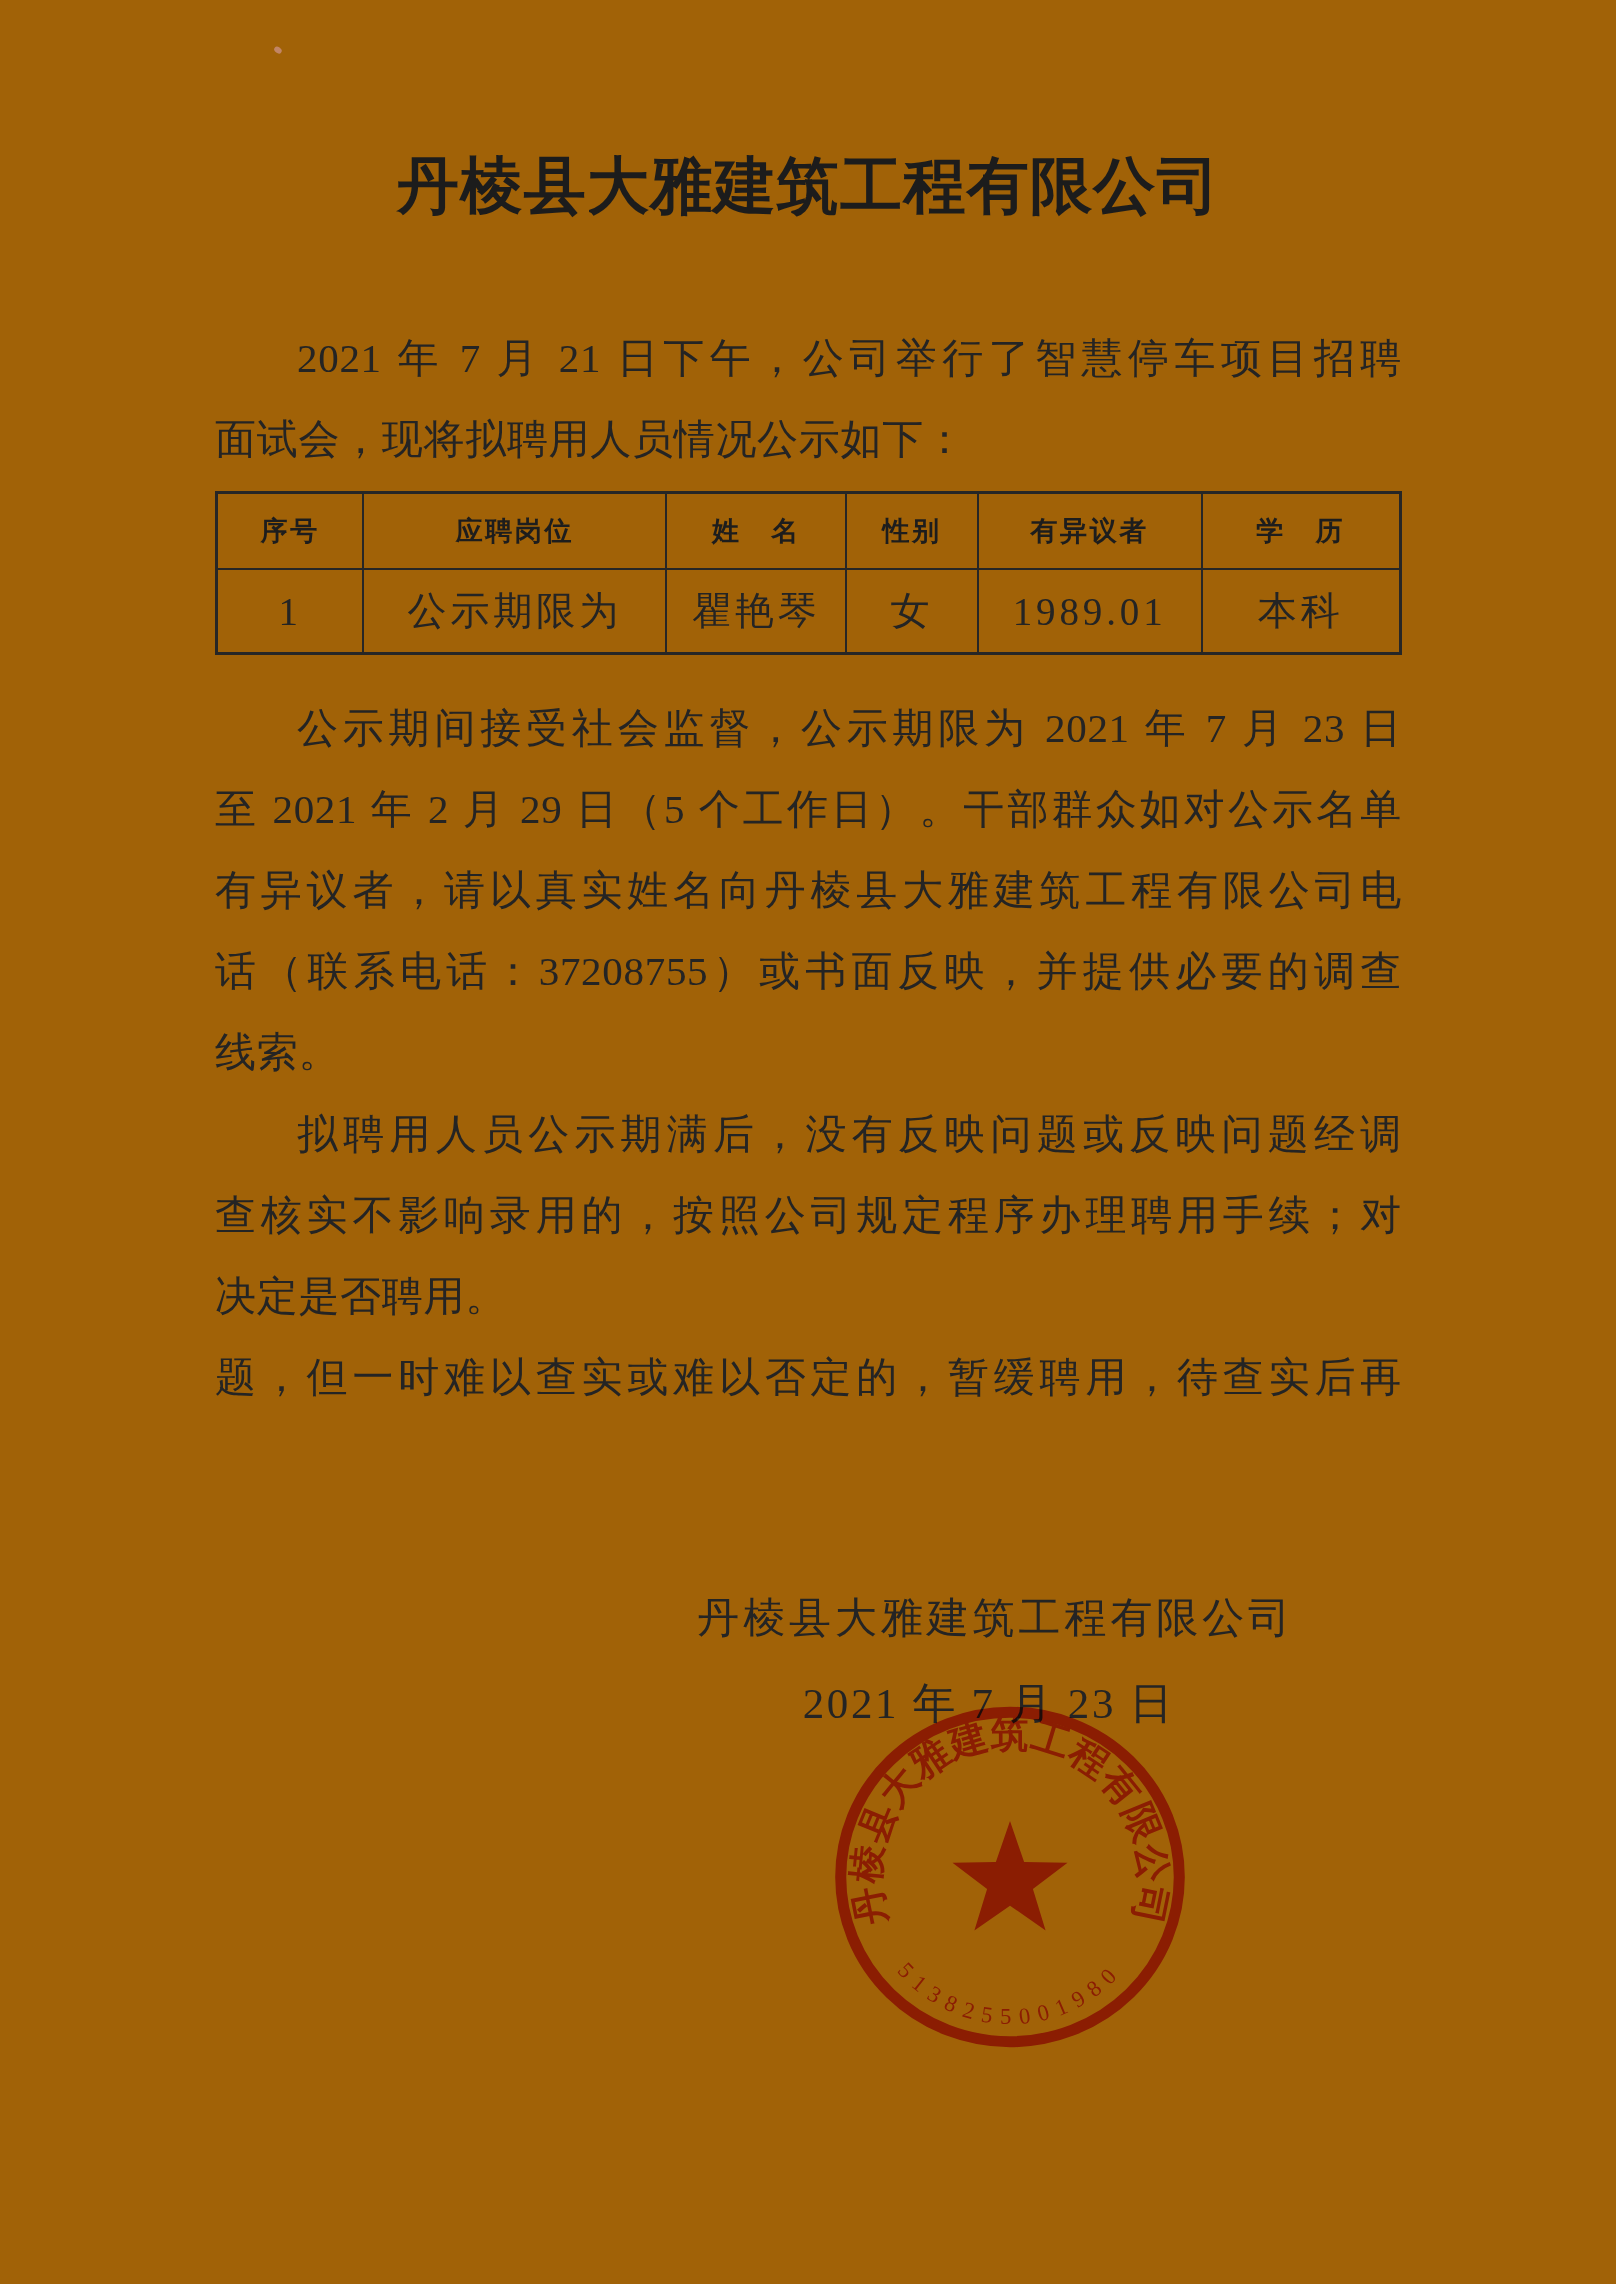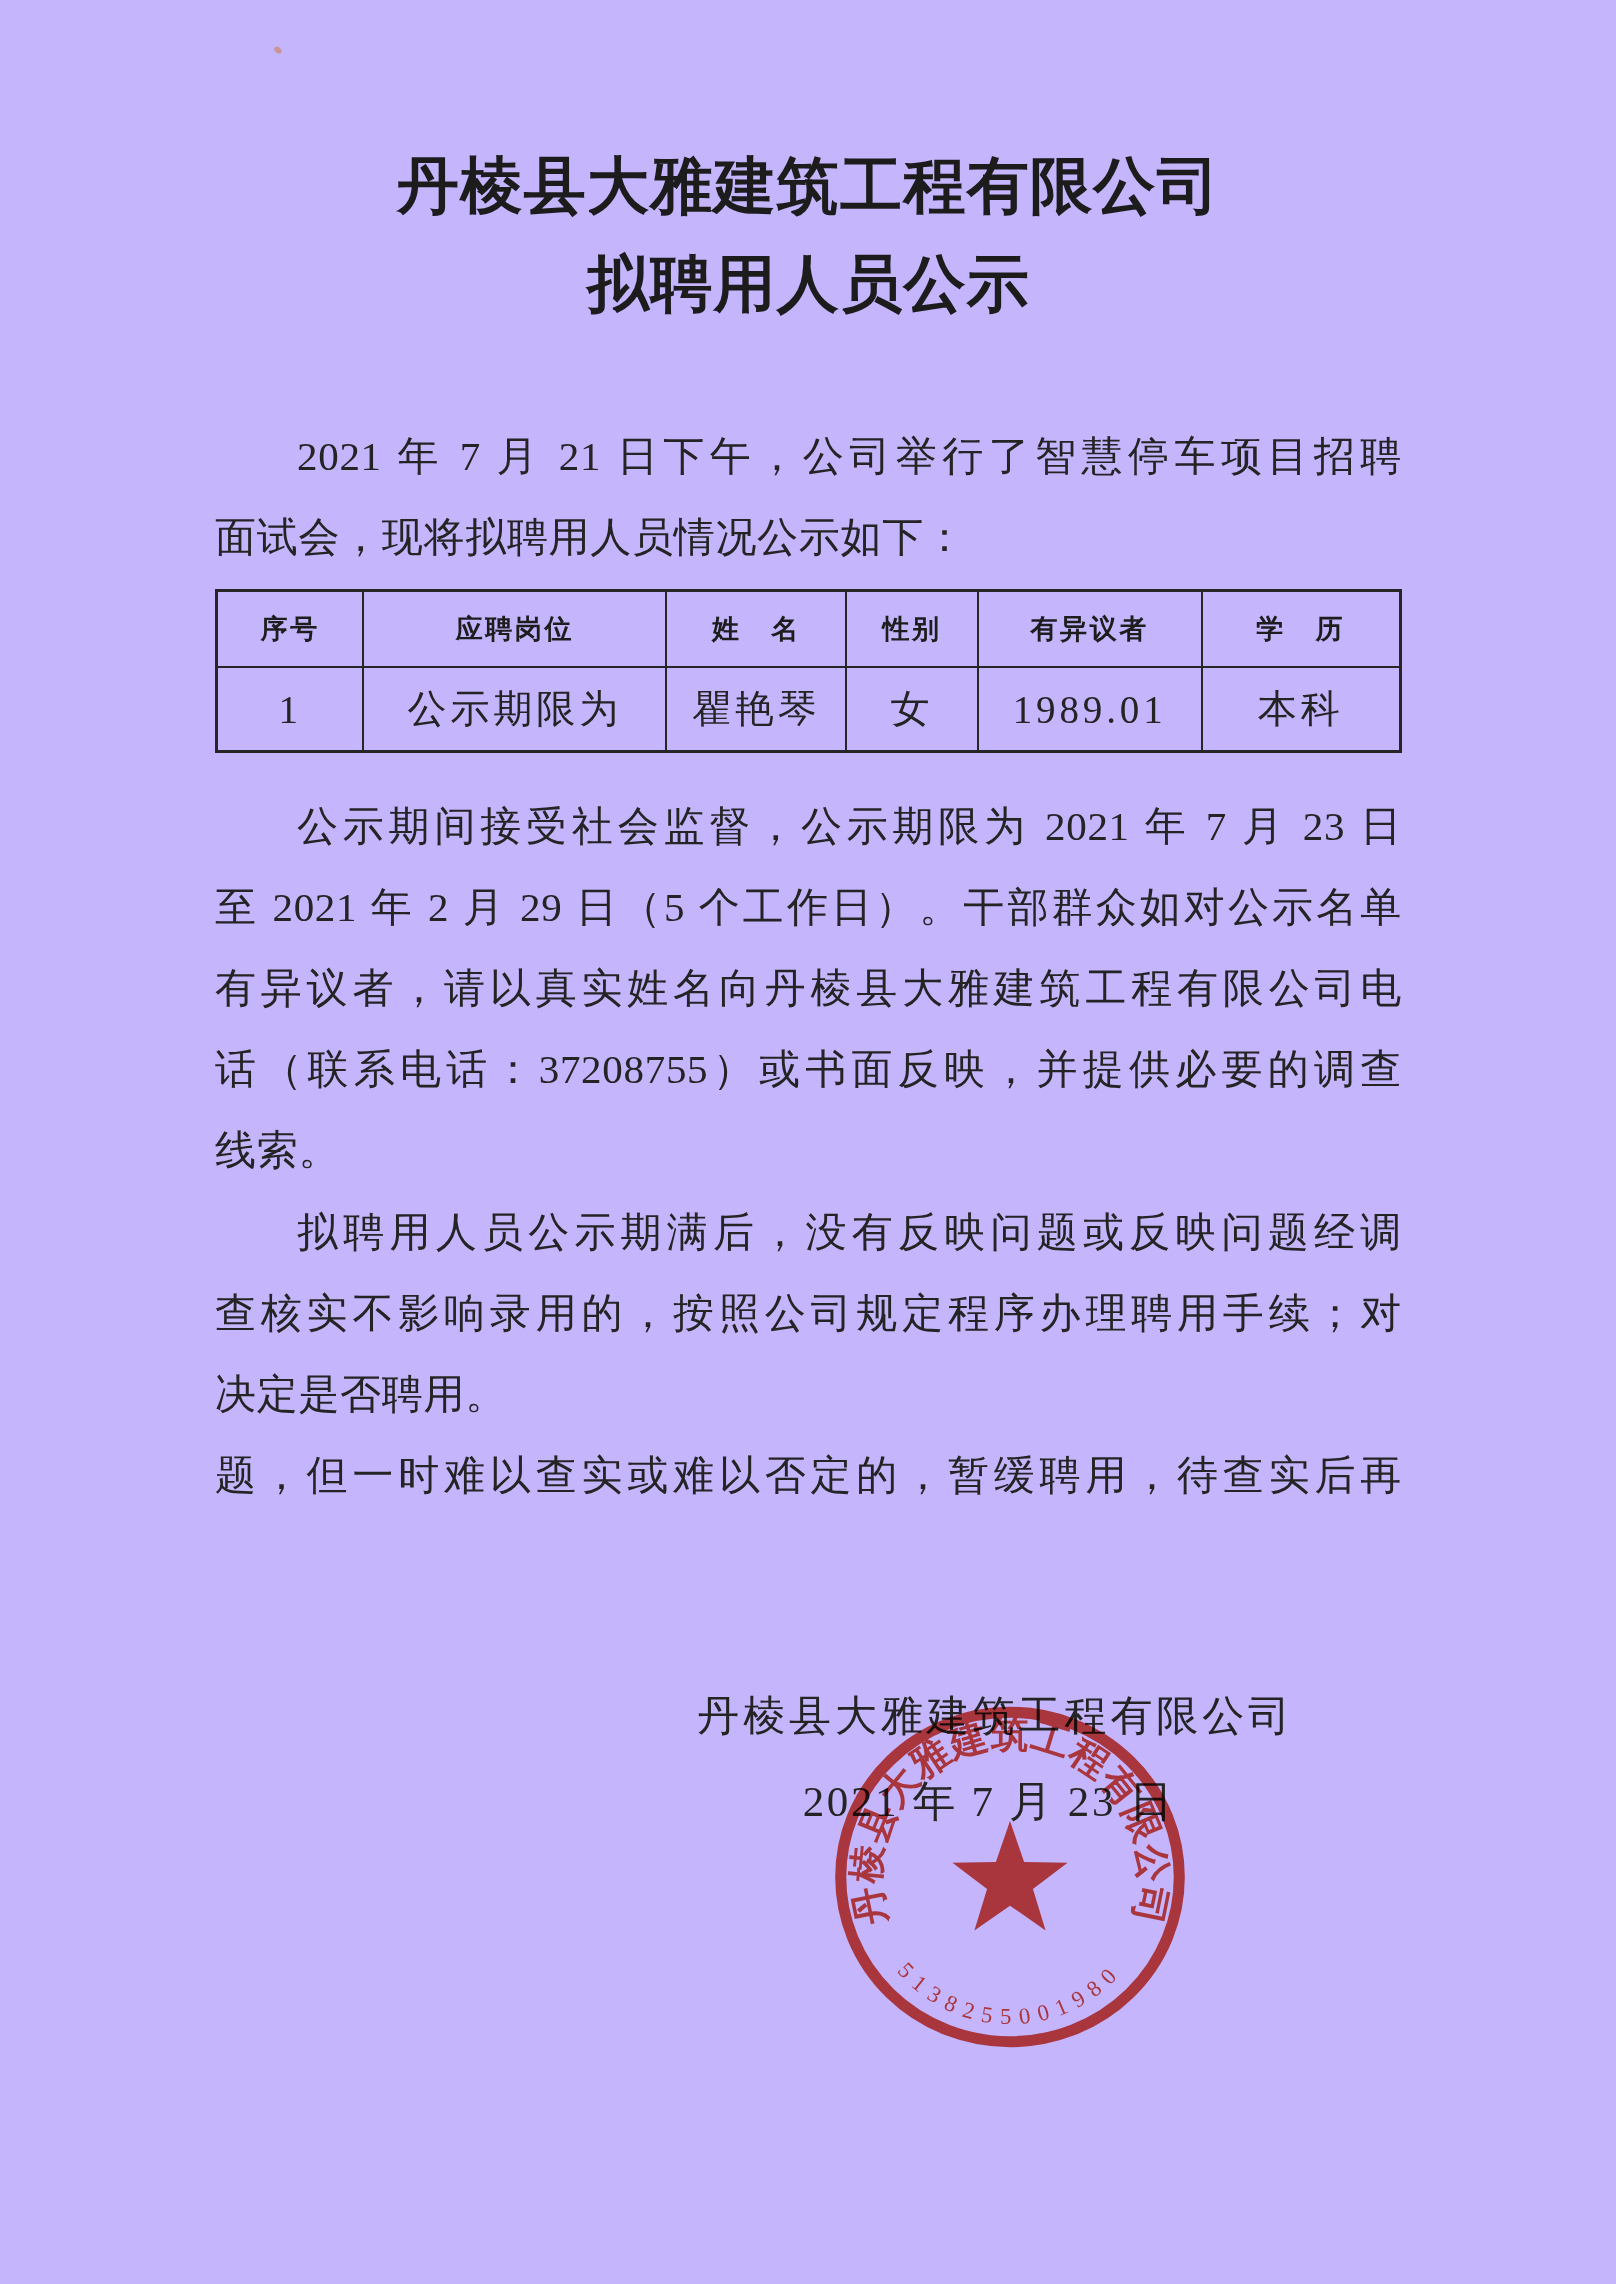--- a/index.html
+++ b/index.html
@@ -1,21 +1,21 @@
 <!DOCTYPE html>
 <html style="font-size:10.4px"><head>
 <meta charset="utf-8">
 <style>
   html, body { margin: 0; padding: 0; background: #7a7a7a; }
   .page {
     position: relative;
     width: 1617px;
     height: 2284px;
     margin: 0 auto;
-    background: #c4b5fd;
+    background: #a16207;
     color: #212121;
     font-family: "Liberation Serif", "DejaVu Serif", serif;
     overflow: hidden;
   }
   .content { padding: 137px 215px 0 215px; }
 
   
   .title-block { text-align: center; }
   .title-line {
     font-family: "Liberation Sans", "DejaVu Sans", sans-serif;
@@ -133,21 +133,20 @@
 </head>
 <body>
 
 <div class="page">
   <div class="ink-speck"></div>
 
   <div class="content">
 
     <div class="title-block">
       <div class="title-line">丹棱县大雅建筑工程有限公司</div>
-      <div class="title-line">拟聘用人员公示</div>
     </div>
 
     <div class="intro-block">
       <div class="bodyline indent">2021 年 7 月 21 日下午，公司举行了智慧停车项目招聘</div>
       <div class="bodyline short">面试会，现将拟聘用人员情况公示如下：</div>
     </div>
 
     <table class="roster">
       <colgroup>
         <col style="width:12.4%">

